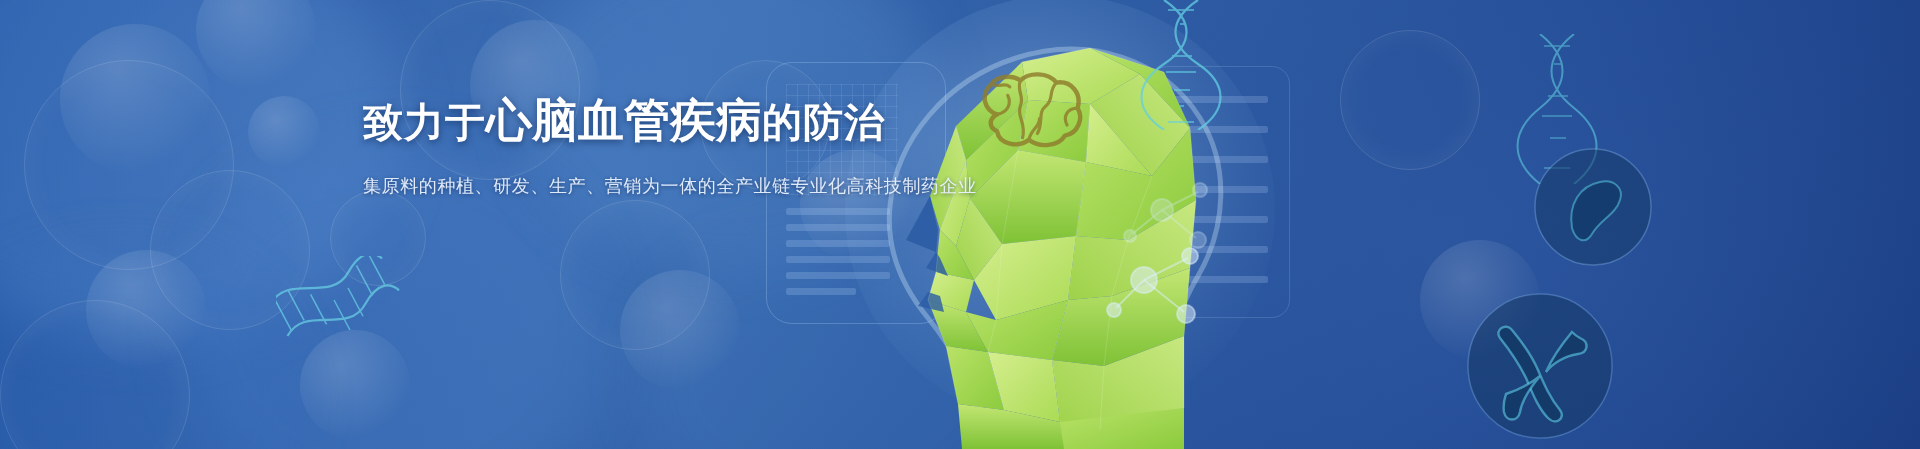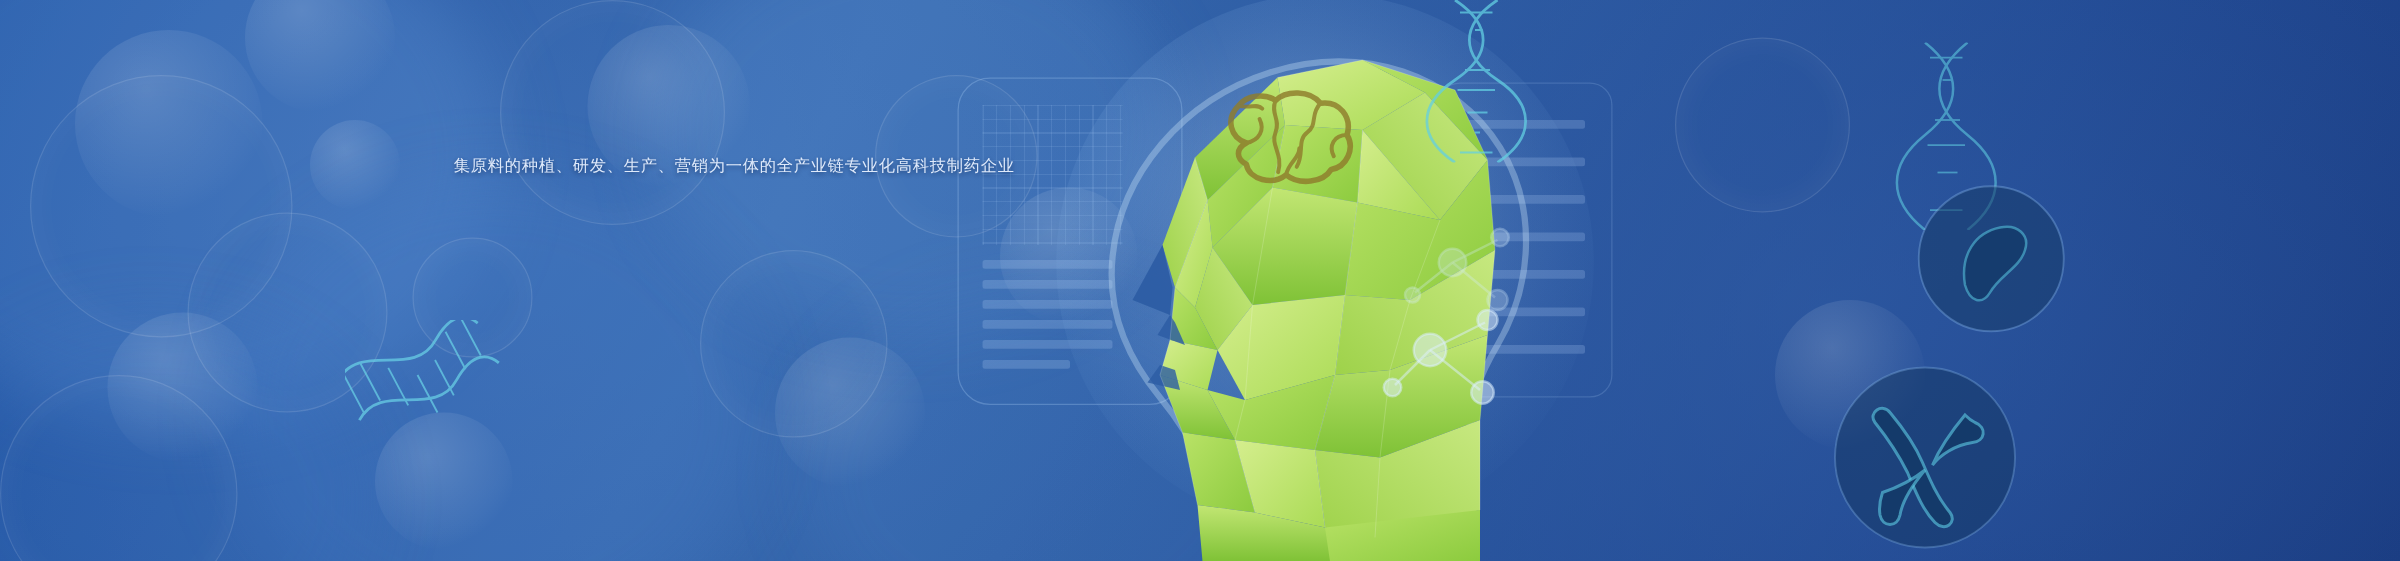--- a/index.html
+++ b/index.html
@@ -77,21 +77,21 @@
     margin-top:14px;
     font-size:33px;
     line-height:1.1;
     color:#b6e05f;
     letter-spacing:2px;
     text-shadow:0 2px 8px rgba(6,28,70,0.5);
     white-space:nowrap;
   }
   #tagline {
     margin-top:28px;
-    font-size:13px;
+    font-size:18px;
     color:#e8f1ff;
     letter-spacing:0.6px;
     opacity:0.95;
     text-shadow:0 1px 4px rgba(6,28,70,0.6);
     white-space:nowrap;
   }
 
   
   .dna { position:absolute; pointer-events:none; }
 </style>
@@ -309,16 +309,19 @@
   <svg class="dna" style="left:1460px; top:286px; width:160px; height:160px;" viewBox="0 0 160 160">
     <circle cx="80" cy="80" r="72" fill="rgba(20,54,100,0.55)" stroke="rgba(140,190,240,0.32)" stroke-width="1.5"></circle>
     <g fill="#143a6a" stroke="rgba(95,205,230,0.6)" stroke-width="2.4">
       <path d="M52 44 C62 56 72 70 78 84 C84 98 90 112 100 124 C106 132 96 140 88 132 C78 122 72 106 66 92 C58 76 48 62 40 52 C34 44 46 36 52 44 Z"></path>
       <path d="M112 46 C102 58 92 72 86 86 C92 78 104 70 118 68 C128 67 130 56 120 52 C116 50 114 48 112 46 Z"></path>
       <path d="M46 108 C58 104 70 98 80 90 C70 102 62 114 60 126 C58 136 46 136 44 126 C43 120 44 114 46 108 Z"></path>
     </g>
   </svg>
 
   <div id="copy">
+    <div id="headline">
+      <span>致力于</span><span class="emph">心脑血管疾病</span><span>的防治</span>
+    </div>
     <div id="tagline">集原料的种植、研发、生产、营销为一体的全产业链专业化高科技制药企业</div>
   </div>
 
 </div>
 
 </body></html>

